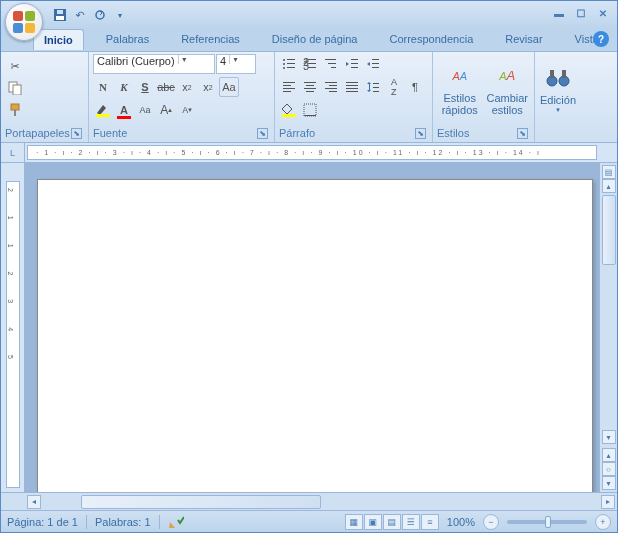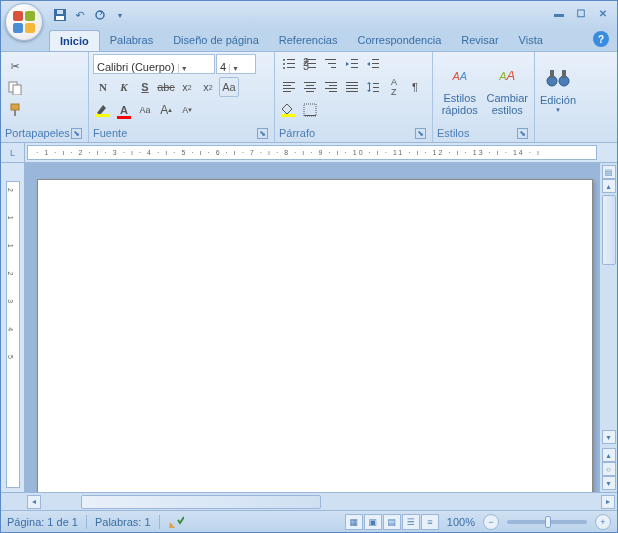--- a/index.html
+++ b/index.html
@@ -7,35 +7,35 @@
 .titlebar{height:28px;background:linear-gradient(#d6e5f5,#bcd4ec);display:flex;align-items:center;position:relative}
 .office-btn{width:38px;height:38px;border-radius:50%;background:radial-gradient(circle at 30% 30%,#fff,#e8e8e8);border:1px solid #9ab7d9;position:absolute;left:4px;top:2px;z-index:10;display:flex;align-items:center;justify-content:center;box-shadow:0 1px 3px rgba(0,0,0,.3)}
 .office-logo{width:22px;height:22px;position:relative}
 .office-logo::before,.office-logo::after{content:"";position:absolute;width:10px;height:10px;border-radius:2px}
 .office-logo::before{background:#d9523b;top:0;left:0;box-shadow:12px 0 #8fb52e,0 12px #4a8ed6,12px 12px #f4b73a}
 .qat{margin-left:50px;display:flex;gap:2px;align-items:center}
 .qat-btn{width:18px;height:18px;display:flex;align-items:center;justify-content:center;color:#3a6ea5;cursor:pointer}
 .title{color:#4a7cb5;font-size:12px;position:absolute;left:50%;transform:translateX(-50%)}
 .win-controls{position:absolute;right:4px;top:4px;display:flex;gap:2px}
 .win-btn{width:20px;height:16px;display:flex;align-items:center;justify-content:center;color:#4a7cb5;font-weight:bold;cursor:pointer;font-size:10px}
-.tabbar{height:22px;display:flex;padding-left:48px;align-items:center;gap:0;position:relative}
+.tabbar{height:22px;display:flex;padding-left:32px;align-items:flex-start;gap:12px;position:relative}
 .tab{padding:4px 10px;color:#3a6ea5;cursor:pointer;border-radius:3px 3px 0 0}
 .tab.active{background:#e8f0fa;border:1px solid #9ab7d9;border-bottom:none;color:#15428b;font-weight:600}
 .help-btn{position:absolute;right:8px;top:2px;width:16px;height:16px;border-radius:50%;background:#3a8dde;color:#fff;display:flex;align-items:center;justify-content:center;font-size:10px;font-weight:bold}
 .ribbon{height:92px;background:linear-gradient(#e8f0fa,#cfe0f2);border-top:1px solid #9ab7d9;border-bottom:1px solid #9ab7d9;display:flex}
 .group{border-right:1px solid #a9c5e3;display:flex;flex-direction:column;padding:2px 4px 0}
 .group-body{flex:1;display:flex;align-items:flex-start;gap:2px}
 .group-label{height:15px;text-align:left;color:#4a7cb5;font-size:10px;position:relative}
 .dlg{position:absolute;right:2px;top:1px;width:11px;height:11px;border:1px solid #7fa6d0;font-size:8px;line-height:8px;color:#4a7cb5;display:flex;align-items:center;justify-content:center}
 .bigbtn{display:flex;flex-direction:column;align-items:center;justify-content:center;width:42px;height:70px;color:#3a6ea5;cursor:pointer;border-radius:3px}
 .bigbtn .ico{width:28px;height:28px;margin-bottom:2px;display:flex;align-items:center;justify-content:center}
 .col{display:flex;flex-direction:column;gap:2px;margin-top:2px}
 .smbtn{width:20px;height:20px;display:flex;align-items:center;justify-content:center;cursor:pointer;color:#555;border-radius:2px}
 .row{display:flex;gap:1px;align-items:center}
-.combo{height:20px;border:1px solid #a6c0dd;background:#fff;display:flex;align-items:flex-end;padding:0 3px;font-size:11px;color:#333}
+.combo{height:20px;border:1px solid #a6c0dd;background:#fff;display:flex;align-items:flex-start;padding:0 3px;font-size:11px;color:#333}
 .combo-dd{width:12px;text-align:center;color:#555;border-left:1px solid #ccc;margin-left:3px;cursor:pointer;font-size:8px}
 .ruler-area{height:20px;background:#d6e5f5;display:flex;border-bottom:1px solid #9ab7d9}
 .ruler-corner{width:24px;border-right:1px solid #9ab7d9;display:flex;align-items:center;justify-content:center;color:#5a8ac6;font-size:9px}
 .ruler{flex:1;background:#fff;margin:2px 20px 2px 2px;border:1px solid #9ab7d9;font-size:7px;color:#666;display:flex;align-items:center;padding-left:8px;letter-spacing:2px;overflow:hidden;white-space:nowrap}
 .doc-area{flex:1;display:flex;background:#9ab7d9;overflow:hidden}
 .vruler{width:24px;background:#d6e5f5;border-right:1px solid #9ab7d9;display:flex;flex-direction:column;align-items:center;padding-top:18px}
 .vruler-inner{background:#fff;border:1px solid #9ab7d9;width:14px;flex:1;font-size:7px;color:#666;writing-mode:vertical-lr;padding-top:6px;letter-spacing:11px;margin-bottom:4px}
 .page-wrap{flex:1;padding:16px 6px 0 12px;overflow:hidden}
 .page{background:#fff;border:1px solid #888;width:100%;height:320px;box-shadow:2px 2px 4px rgba(0,0,0,.2)}
 .vscroll{width:18px;background:#cfe0f2;border-left:1px solid #9ab7d9;display:flex;flex-direction:column;align-items:center;padding:2px 0}
@@ -79,22 +79,22 @@
   <div class="win-controls">
     <div class="win-btn">▬</div>
     <div class="win-btn">☐</div>
     <div class="win-btn">✕</div>
   </div>
 </div>
 
 <div class="tabbar">
   <div class="tab active">Inicio</div>
   <div class="tab">Palabras</div>
+  <div class="tab">Referencias</div>
   <div class="tab">Diseño de página</div>
-  <div class="tab">Referencias</div>
   <div class="tab">Correspondencia</div>
   <div class="tab">Revisar</div>
   <div class="tab">Vista</div>
   <div class="help-btn">?</div>
 </div>
 
 <div class="ribbon">
 
   <div class="group" style="width:88px">
     <div class="group-body">

